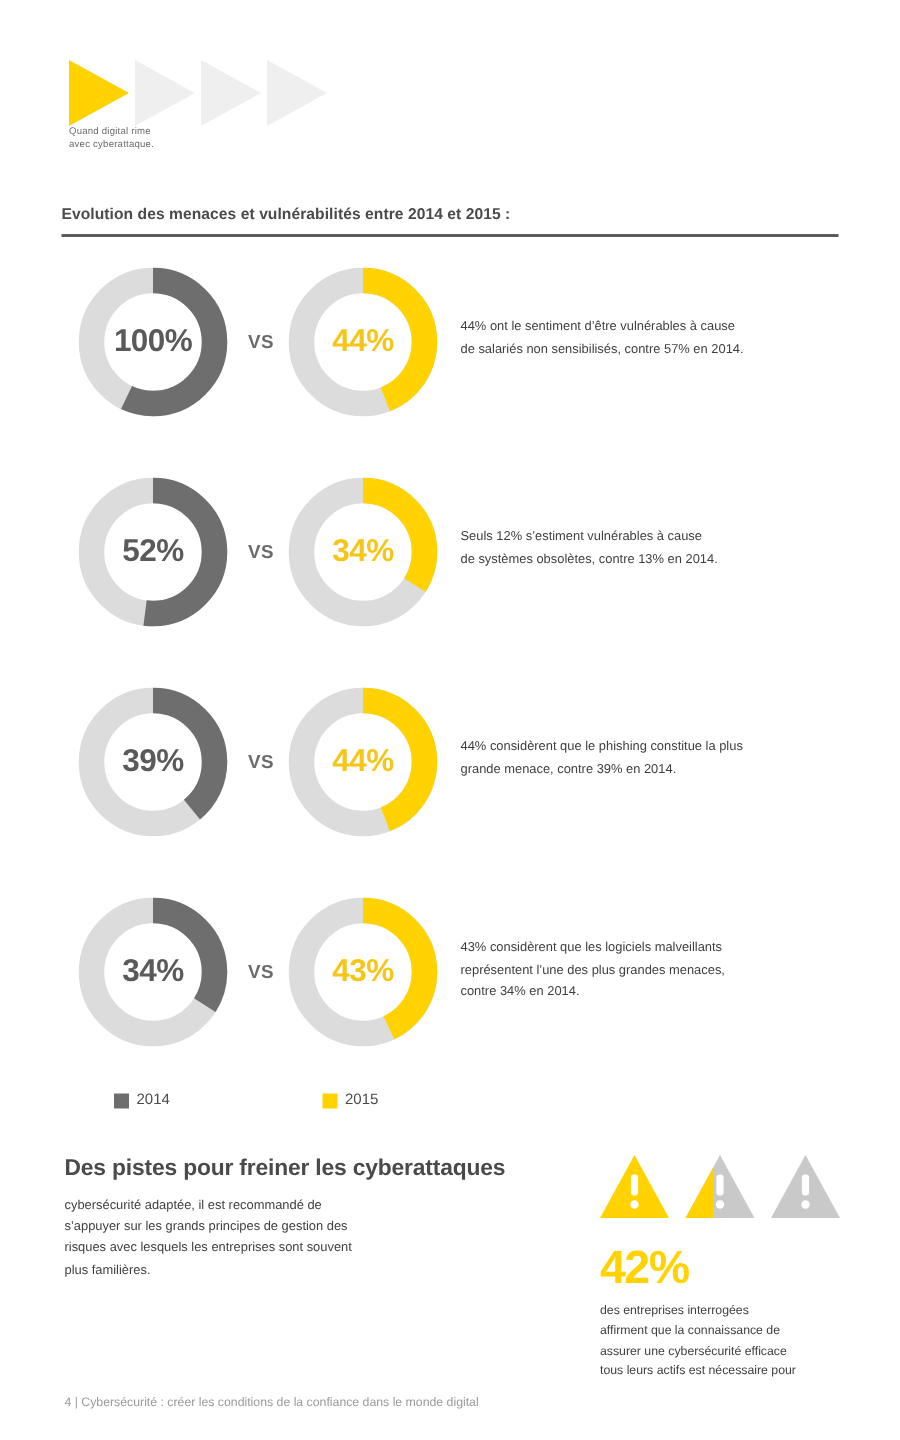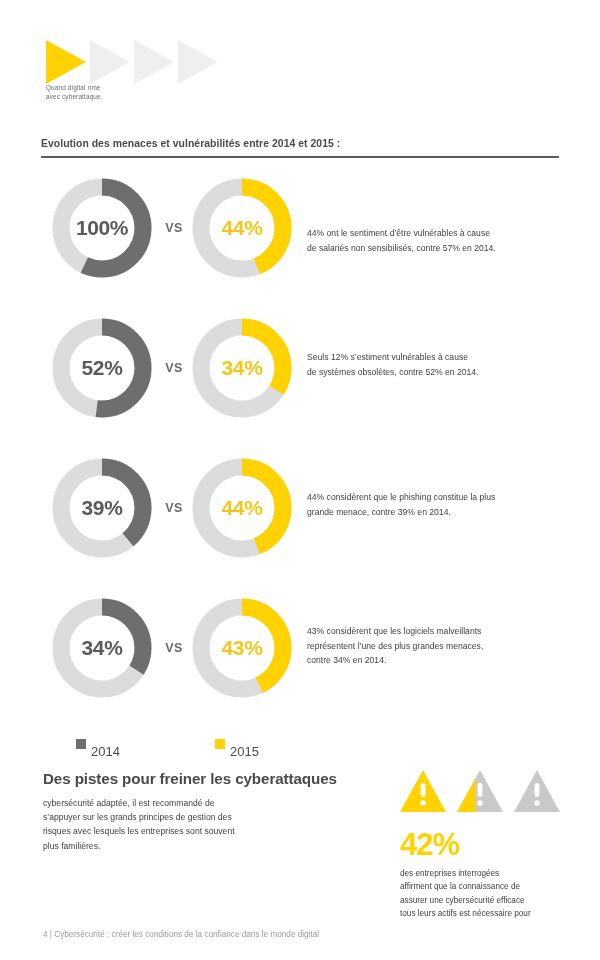--- a/index.html
+++ b/index.html
@@ -59,21 +59,21 @@
   .desc div{white-space:nowrap;}
 
   
   .legend{position:absolute;left:0;top:728px;width:600px;height:16px;}
   .lg{position:absolute;display:flex;align-items:center;gap:5px;}
   .lg-2014{left:76px;}
   .lg-2015{left:215px;}
   .sw{width:10px;height:10px;display:inline-block;}
   .sw-grey{background:#6e6e6e;}
   .sw-yel{background:#ffd200;}
-  .lg-lab{font-size:13px;color:#4a4a4a;margin-top:16px;}
+  .lg-lab{font-size:10px;color:#4a4a4a;}
 
   
   .b-title{
     position:absolute;left:43px;top:770px;width:340px;
     font-size:15.2px;font-weight:bold;color:#4a4a4a;letter-spacing:-.1px;
   }
   .b-body{
     position:absolute;left:43px;top:796px;width:260px;
     font-size:8.6px;line-height:14.2px;color:#3f3f3f;
   }
@@ -132,21 +132,21 @@
       <div class="val">100%</div>
     </div>
     <div class="vs">VS</div>
     <div class="donut d-right">
       <svg viewBox="0 0 100 100">
         <circle cx="50" cy="50" r="41" fill="none" stroke="#DCDCDC" stroke-width="17"></circle>
         <circle class="arc" cx="50" cy="50" r="41" fill="none" stroke="#FFD200" stroke-width="17" transform="rotate(-90 50 50)" stroke-dasharray="113.34866294151972 257.610597594363"></circle>
       </svg>
       <div class="val">44%</div>
     </div>
-    <div class="desc" style="top:48px">
+    <div class="desc" style="top:32px">
       <div>44% ont le sentiment d’être vulnérables à cause</div>
       <div>de salariés non sensibilisés, contre 57% en 2014.</div>
     </div>
   </div>
 
   <div class="row" id="row1" style="top:318px">
     <div class="donut d-left">
       <svg viewBox="0 0 100 100">
         <circle cx="50" cy="50" r="41" fill="none" stroke="#DCDCDC" stroke-width="17"></circle>
         <circle class="arc" cx="50" cy="50" r="41" fill="none" stroke="#6E6E6E" stroke-width="17" transform="rotate(-90 50 50)" stroke-dasharray="133.95751074906877 257.610597594363"></circle>
@@ -156,21 +156,21 @@
     <div class="vs">VS</div>
     <div class="donut d-right">
       <svg viewBox="0 0 100 100">
         <circle cx="50" cy="50" r="41" fill="none" stroke="#DCDCDC" stroke-width="17"></circle>
         <circle class="arc" cx="50" cy="50" r="41" fill="none" stroke="#FFD200" stroke-width="17" transform="rotate(-90 50 50)" stroke-dasharray="87.58760318208343 257.610597594363"></circle>
       </svg>
       <div class="val">34%</div>
     </div>
     <div class="desc" style="top:32px">
       <div>Seuls 12% s’estiment vulnérables à cause</div>
-      <div>de systèmes obsolètes, contre 52% en 2014.</div>
+      <div>de systèmes obsolètes, contre 13% en 2014.</div>
     </div>
   </div>
 
   <div class="row" id="row2" style="top:458px">
     <div class="donut d-left">
       <svg viewBox="0 0 100 100">
         <circle cx="50" cy="50" r="41" fill="none" stroke="#DCDCDC" stroke-width="17"></circle>
         <circle class="arc" cx="50" cy="50" r="41" fill="none" stroke="#6E6E6E" stroke-width="17" transform="rotate(-90 50 50)" stroke-dasharray="100.46813306180158 257.610597594363"></circle>
       </svg>
       <div class="val">39%</div>

